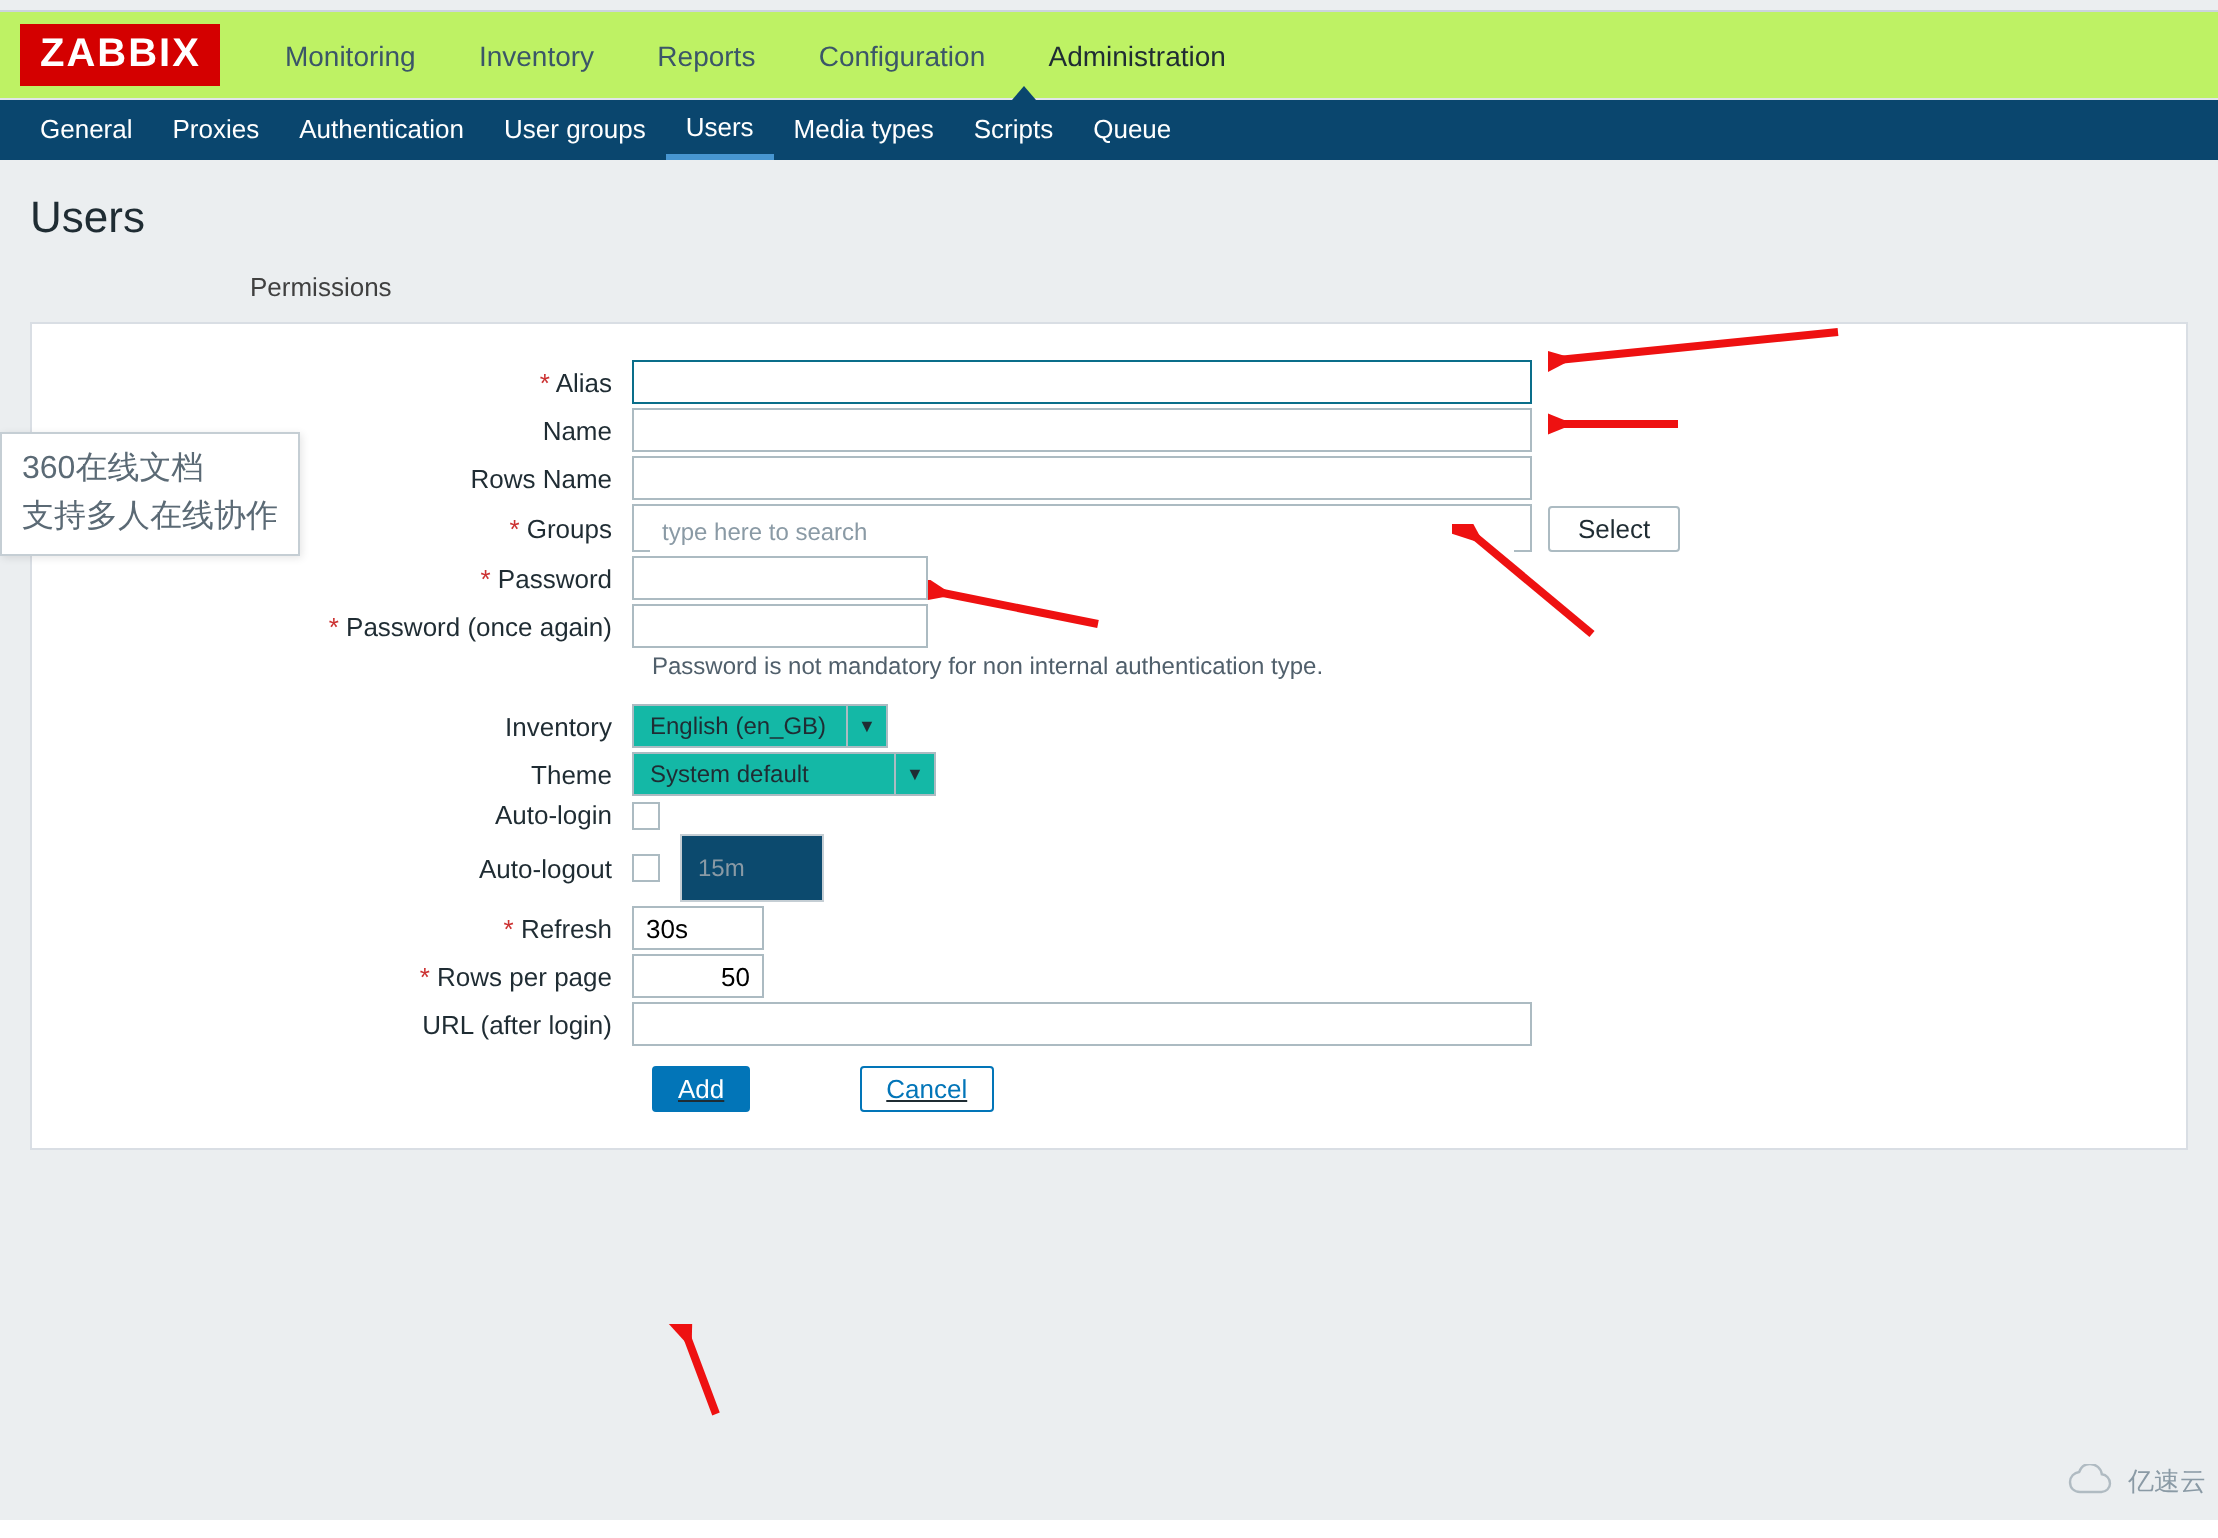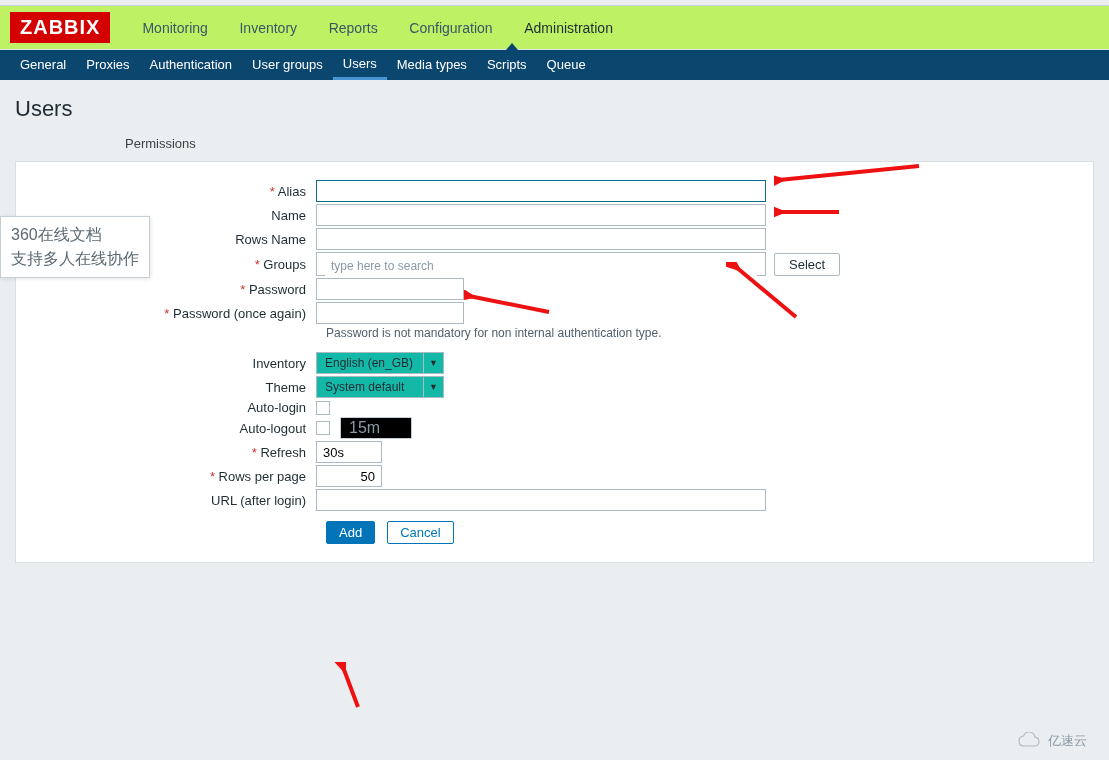--- a/index.html
+++ b/index.html
@@ -23,33 +23,33 @@
   input[type=text], input[type=password] { height: 22px; border: 1px solid #acbbc2; padding: 2px 6px; font-size: 13px; }
   .wide { width: 450px; }
   .med { width: 148px; }
   .num { width: 66px; }
   .highlighted { border: 1px solid #0a6e8a !important; }
   .select-wrap { display: inline-flex; align-items: center; border: 1px solid #acbbc2; height: 22px; background: #14b8a6; }
   .select-wrap span { padding: 0 8px; flex: 1; font-size: 12px; }
   .select-arrow { border-left: 1px solid #acbbc2; width: 20px; height: 20px; display: flex; align-items: center; justify-content: center; font-size: 9px; }
   .btn { border: 1px solid #acbbc2; background: #fff; padding: 3px 12px; font-size: 13px; cursor: pointer; border-radius: 2px; color: #1f2c33; }
   .btn-primary { background: #0275b8; border-color: #0275b8; color: #fff; }
-  .btn-outline { border: 1px solid #0275b8; color: #0275b8; background: #fff; }
+  .btn-outline { border: 1px solid #0275b8; color: #0275b8; background: #fff; margin-left: 43px; }
   .btn-select { margin-left: 8px; padding: 3px 14px; }
   .chk { width: 14px; height: 14px; border: 1px solid #acbbc2; display: inline-block; }
-  .disabled-box { width: 72px; height: 22px; border: 1px solid #c5ced4; background: #000000; color: #8a9aa5; padding: 2px 8px; font-size: 16px; margin-left: 10px; display: inline-flex; align-items: center; }
+  .disabled-box { width: 72px; height: 34px; border: 1px solid #c5ced4; background: #0c4a6e; color: #8a9aa5; padding: 2px 8px; font-size: 12px; margin-left: 10px; display: inline-flex; align-items: center; }
   .note { font-size: 12px; color: #505f6b; margin-left: 290px; margin-bottom: 12px; }
-  .actions { margin-left: 290px; display: flex; gap: 12px; margin-top: 10px; }
+  .actions { margin-left: 290px; display: flex; gap: 12px; margin-top: 10px; text-decoration: underline; }
   .groups-input { width: 450px; height: 24px; border: 1px solid #acbbc2; padding: 2px 8px; }
   .groups-input input { border: none; outline: none; width: 100%; font-size: 12px; color: #333; }
   .groups-input input::placeholder { color: #8a9aa5; }
   .overlay-box { position: absolute; top: 136px; left: 0; background: #fff; border: 1px solid #c5ced4; padding: 6px 10px; box-shadow: 1px 1px 4px rgba(0,0,0,.1); font-size: 16px; color: #5b6a75; line-height: 1.5; z-index: 5; }
   .arrow { position: absolute; z-index: 4; }
   .arrow svg { display: block; }
-  .bottom-logo { position: absolute; bottom: 10px; right: 22px; font-size: 13px; color: #8a9aa5; display: flex; align-items: center; gap: 4px; }
+  .bottom-logo { position: absolute; bottom: 10px; right: 6px; font-size: 13px; color: #8a9aa5; display: flex; align-items: center; gap: 4px; }
   .bottom-logo svg { opacity: .6; }
 </style>
 </head>
 <body>
 
 <div class="top-strip"></div>
 
 <div class="header">
   <div class="logo">ZABBIX</div>
   <div class="main-nav">
@@ -123,21 +123,21 @@
     <div class="row">
       <div class="lbl">Inventory</div>
       <div class="select-wrap" style="width:128px">
         <span>English (en_GB)</span>
         <div class="select-arrow">▼</div>
       </div>
     </div>
 
     <div class="row">
       <div class="lbl">Theme</div>
-      <div class="select-wrap" style="width:128px">
+      <div class="select-wrap" style="width:152px">
         <span>System default</span>
         <div class="select-arrow">▼</div>
       </div>
     </div>
 
     <div class="row">
       <div class="lbl">Auto-login</div>
       <span class="chk"></span>
     </div>
 

